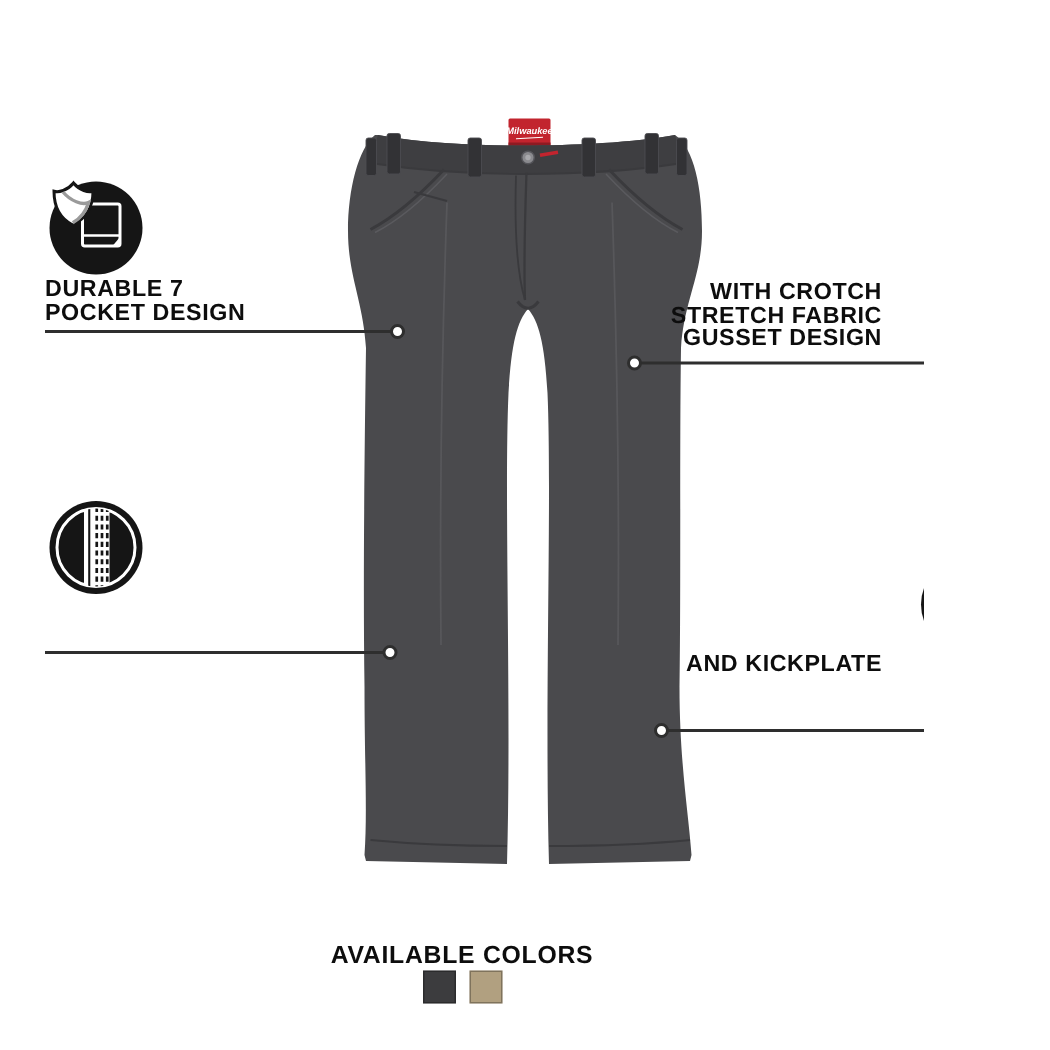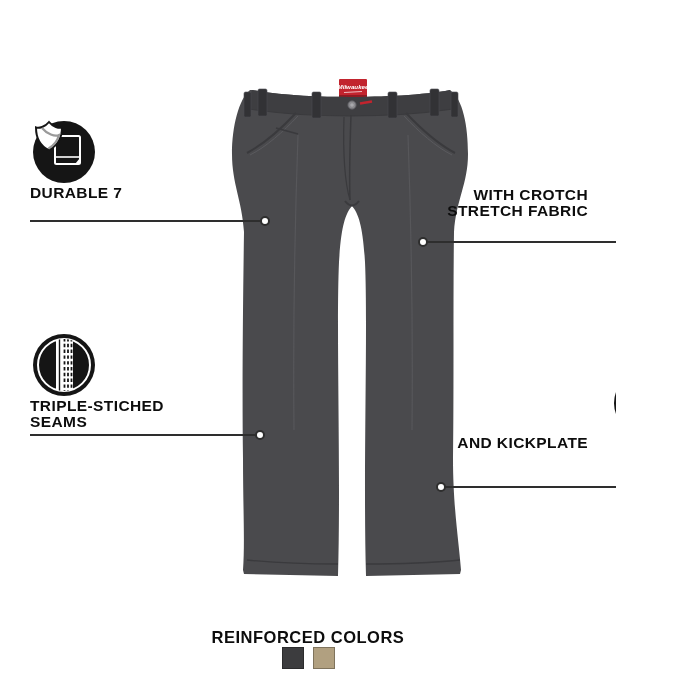--- a/index.html
+++ b/index.html
@@ -163,43 +163,41 @@
       <path d="M33 12 C37 16 43 18 47.5 17.2 L47.5 31 C47.5 44 42 50 33 54 C24 50 18.5 44 18.5 31 L18.5 17.2 C23 18 29 16 33 12 Z" fill="#151515" stroke="#ffffff" stroke-width="2"></path>
       <g clip-path="url(#shield-clip)">
         <path d="M12 22 L44 54 M18 16 L50 48 M24 10 L56 42 M30 4 L62 36" stroke="#ffffff" stroke-width="1.4"></path>
         <path d="M54 22 L22 54 M48 16 L16 48 M42 10 L10 42 M36 4 L4 36" stroke="#ffffff" stroke-width="1.4"></path>
       </g>
     </svg>
   </div>
 
   <div class="callout-label align-left" style="left:30px;top:185px;">
     <div>DURABLE 7</div>
+    <div>POCKET DESIGN</div>
   </div>
   <div class="leader-line" style="left: 30px; top: 220px; width: 231px; background-color: rgb(46, 46, 46);"></div>
   <div class="leader-dot" style="left:265px;top:221px;"></div>
 
   <div class="callout-label align-right" style="right:28px;top:187px;">
     <div>WITH CROTCH</div>
     <div>STRETCH FABRIC</div>
+    <div>GUSSET DESIGN</div>
   </div>
   <div class="leader-line" style="left: 427px; top: 241px; width: 245px; background-color: rgb(46, 46, 46);"></div>
   <div class="leader-dot" style="left:423px;top:242px;"></div>
 
-  <div class="callout-label align-left" style="left:30px;top:398px;">
-    <div>TRIPLE-STICHED</div>
-    <div>SEAMS</div>
-  </div>
   <div class="leader-line" style="left: 30px; top: 434px; width: 226px; background-color: rgb(46, 46, 46);"></div>
   <div class="leader-dot" style="left:260px;top:435px;"></div>
 
   <div class="callout-label align-right" style="right:28px;top:435px;">
     <div>AND KICKPLATE</div>
   </div>
   <div class="leader-line" style="left: 445px; top: 486px; width: 227px; background-color: rgb(46, 46, 46);"></div>
   <div class="leader-dot" style="left:441px;top:487px;"></div>
 
-  <div class="colors-title">REINFORCED COLORS</div>
+  <div class="colors-title">AVAILABLE COLORS</div>
   <div class="swatch-row">
     <div class="swatch" style="background-color: rgb(60, 60, 62);"></div>
     <div class="swatch" style="background-color: rgb(177, 160, 128);"></div>
   </div>
 
 </div>
 
 </body></html>

